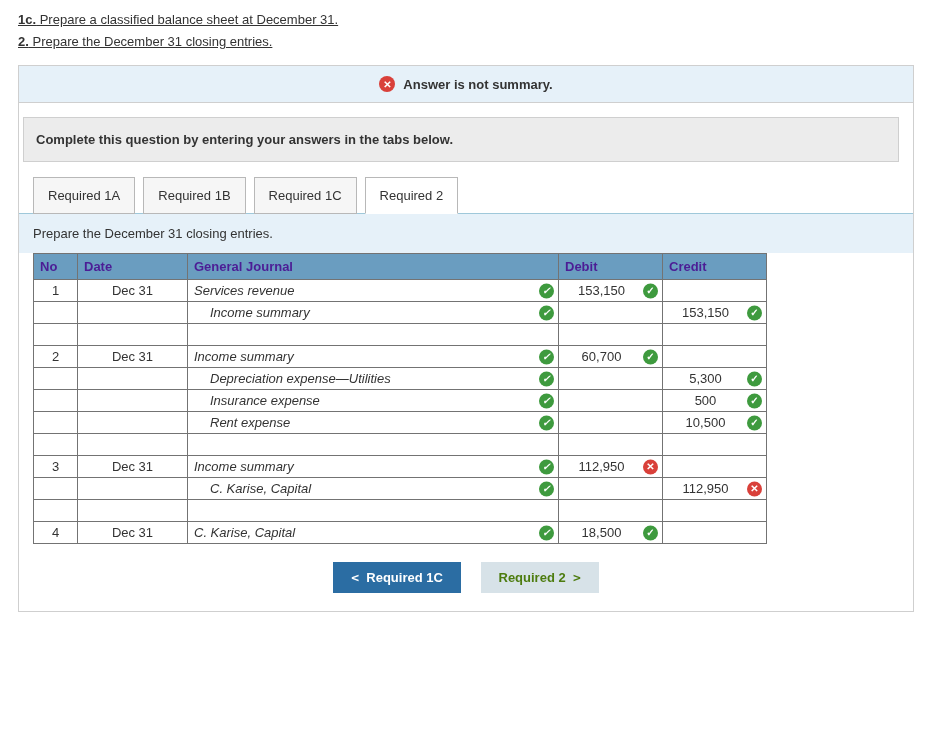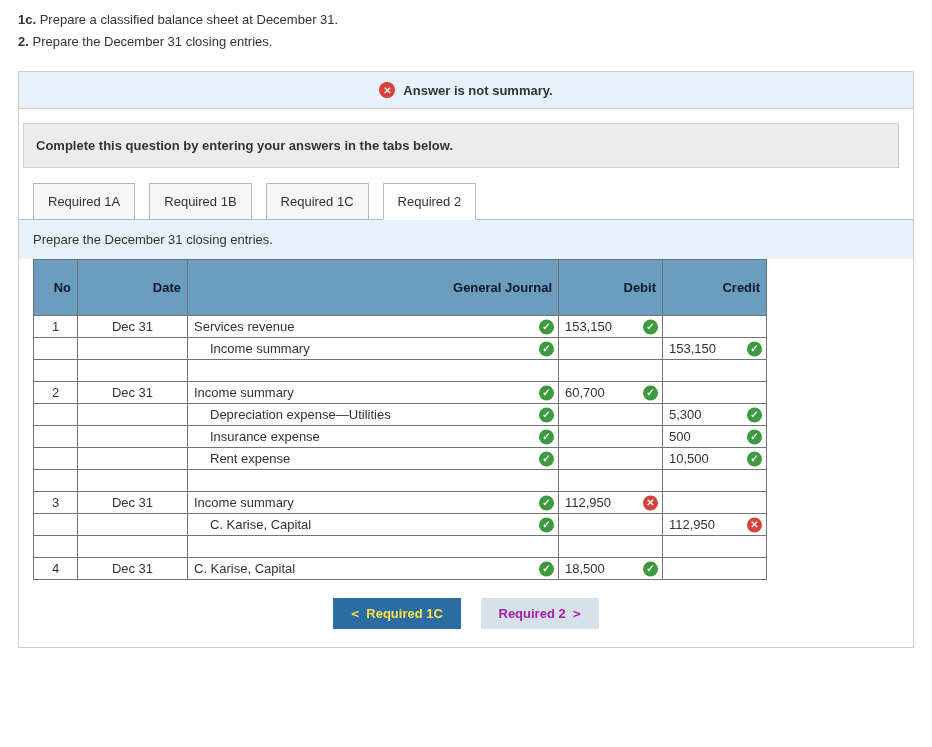--- a/index.html
+++ b/index.html
@@ -4,21 +4,21 @@
 <style>
   * { box-sizing: border-box; }
   body {
     font-family: Arial, Helvetica, sans-serif;
     font-size: 13px;
     color: #333;
     margin: 0;
     padding: 10px 18px;
     background: #fff;
   }
-  .question-text { margin-bottom: 20px; line-height: 1.5; }
+  .question-text { margin-bottom: 14px; line-height: 1.5; text-decoration: underline; }
   .question-text p { margin: 0 0 2px 0; }
   .bold { font-weight: bold; }
 
   .outer-panel { border: 1px solid #cfcfcf; margin-bottom: 10px; }
 
   .status-bar {
     background: #e6f1f9;
     border-bottom: 1px solid #cfcfcf;
     padding: 10px 0;
     text-align: center;
@@ -34,60 +34,60 @@
     margin: 14px 14px 14px 4px;
     padding: 14px 12px;
     font-weight: bold;
   }
 
   .tabs { display: flex; padding: 0 14px; border-bottom: 1px solid #9fc8da; }
   .tab {
     border: 1px solid #b8b8b8;
     background: #f6f6f6;
     padding: 10px 14px;
-    margin-right: 14px;
+    margin-right: 8px;
     font-size: 13px;
     cursor: pointer;
     position: relative;
     top: 1px;
   }
   .tab.active {
     background: #fff;
     border-bottom: 1px solid #fff;
   }
 
   .tab-instruction {
     background: #e6f1f9;
     padding: 12px 14px;
     font-size: 13px;
   }
 
   .journal { border-collapse: collapse; margin: 0 14px 14px 14px; width: calc(100% - 160px); max-width: 780px; }
   .journal th {
     background: #6a9dc0;
-    color: #0f172a;
+    color: #4c1d95;
     border: 1px solid #737373;
-    padding: 20px 6px;
-    text-align: right;
+    padding: 5px 6px;
+    text-align: left;
     font-weight: bold;
   }
   .journal td {
     border: 1px solid #737373;
     padding: 3px 6px;
     height: 22px;
     background: #fff;
     position: relative;
   }
   .col-no { width: 44px; text-align: center; }
   .col-date { width: 110px; text-align: center; }
   .col-gj { width: auto; }
-  .col-amt { width: 104px; text-align: left; }
+  .col-amt { width: 104px; text-align: center; }
   .gj-text { display:inline-block; }
   .indent1 { padding-left: 16px; }
-  .gj-cell { padding-right: 28px !important; }
+  .gj-cell { padding-right: 28px !important; font-style: italic; }
   .amt-cell { padding-right: 24px !important; }
 
   .mark {
     position: absolute;
     right: 4px;
     top: 50%;
     transform: translateY(-50%);
     width: 15px; height: 15px;
     border-radius: 50%;
     display: inline-flex;
@@ -111,22 +111,22 @@
   .nav-buttons { text-align: center; padding: 4px 0 18px 0; }
   .nav-btn {
     display:inline-block;
     padding: 8px 18px;
     font-weight: bold;
     font-size: 13px;
     margin: 0 8px;
     cursor: pointer;
     border: none;
   }
-  .nav-prev { background: #2b6da3; color: #fde047; }
-  .nav-next { background: #d7e2e8; color: #a21caf; }
+  .nav-prev { background: #2b6da3; color: #ffffff; }
+  .nav-next { background: #d7e2e8; color: #4d7c0f; }
   .chev { font-family: monospace; }
 </style>
 </head>
 <body>
 
 <div class="question-text">
   <p><span class="bold">1c.</span><span> Prepare a classified balance sheet at December 31.</span></p>
   <p><span class="bold">2.</span><span> Prepare the December 31 closing entries.</span></p>
 </div>
 

